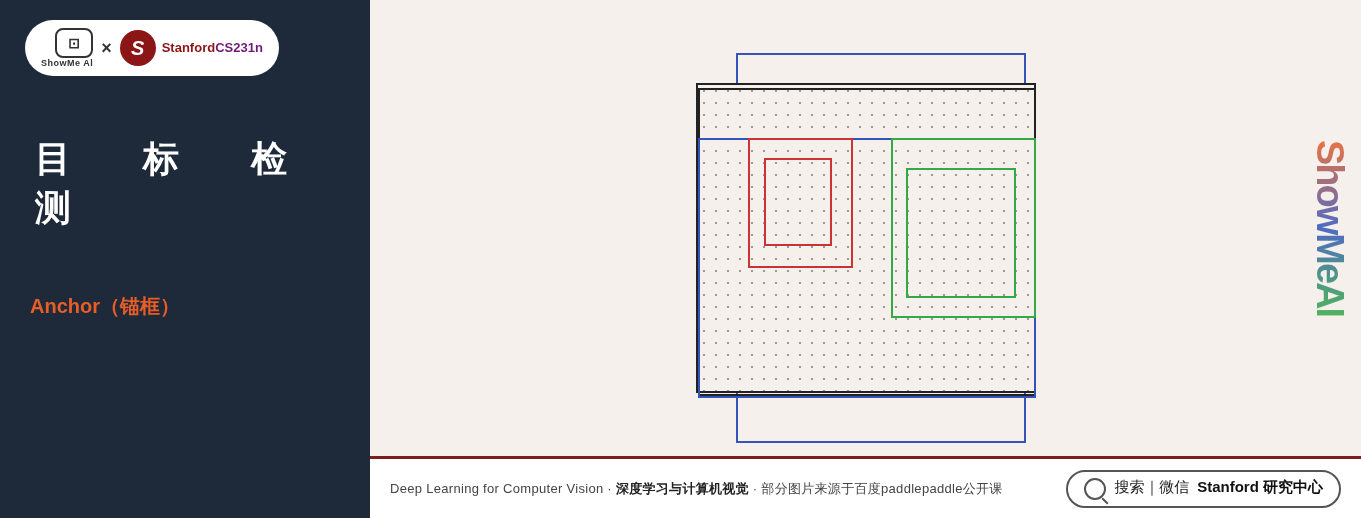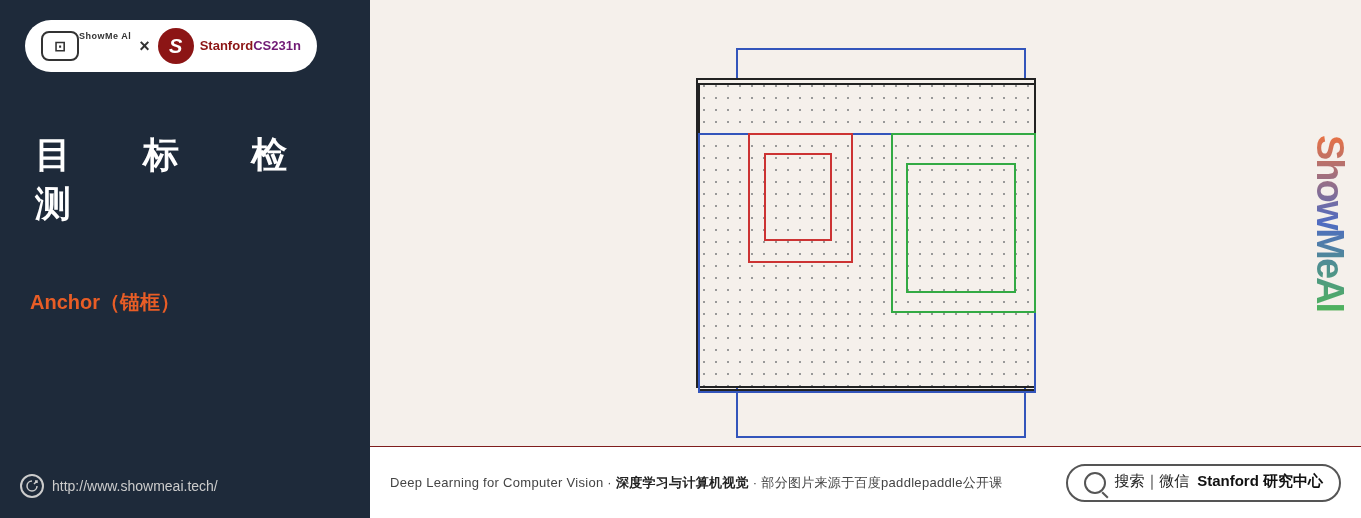--- a/index.html
+++ b/index.html
@@ -28,21 +28,22 @@
       align-items: center;
       background: white;
       border-radius: 30px;
       padding: 8px 16px;
       width: fit-content;
       gap: 8px;
     }
 
     .logo-showmeai {
       display: flex;
-      align-items: flex-start;
+      flex-direction: column;
+      align-items: flex-end;
     }
 
     .logo-icon {
       width: 38px;
       height: 30px;
       border: 2px solid #333;
       border-radius: 8px;
       display: flex;
       align-items: center;
       justify-content: center;
@@ -264,27 +265,27 @@
       letter-spacing: -2px;
       background: linear-gradient(180deg, #e85d26 0%, #3355bb 50%, #33aa44 100%);
       -webkit-background-clip: text;
       -webkit-text-fill-color: transparent;
       background-clip: text;
       opacity: 0.85;
     }
 
     
     .bottom-bar {
-      height: 72px;
+      height: 62px;
       background: white;
       display: flex;
       align-items: center;
       justify-content: space-between;
       padding: 12px 20px;
-      border-top: 1px solid #7f1d1d;
+      border-top: 3px solid #7f1d1d;
     }
 
     .bottom-left-text {
       font-size: 13px;
       color: #444;
       letter-spacing: 0.3px;
     }
 
     .bottom-left-text strong {
       font-weight: bold;
@@ -347,29 +348,20 @@
         <span class="stanford-name">Stanford</span>
         <span class="stanford-course">CS231n</span>
       </div>
     </div>
   </div>
 
   <div class="title-chinese">目　标　检　测</div>
 
   <div class="anchor-title">Anchor（锚框）</div>
 
-  <div class="website-link">
-    <div class="link-icon">
-      <svg width="14" height="14" viewBox="0 0 14 14" fill="none">
-        <path d="M7 2 C4.2 2 2 4.2 2 7 C2 9.8 4.2 12 7 12 C9.8 12 12 9.8 12 7" stroke="#ccc" stroke-width="1.5" fill="none"></path>
-        <path d="M9 5 L12 2 M10 2 L12 2 L12 4" stroke="#ccc" stroke-width="1.5" fill="none"></path>
-      </svg>
-    </div>
-    <span>http://www.showmeai.tech/</span>
-  </div>
 </div>
 
 <div class="main-content">
 
   <div class="diagram-area">
 
     <div class="grid-container">
 
       <div class="box-outer-blue"></div>
 

